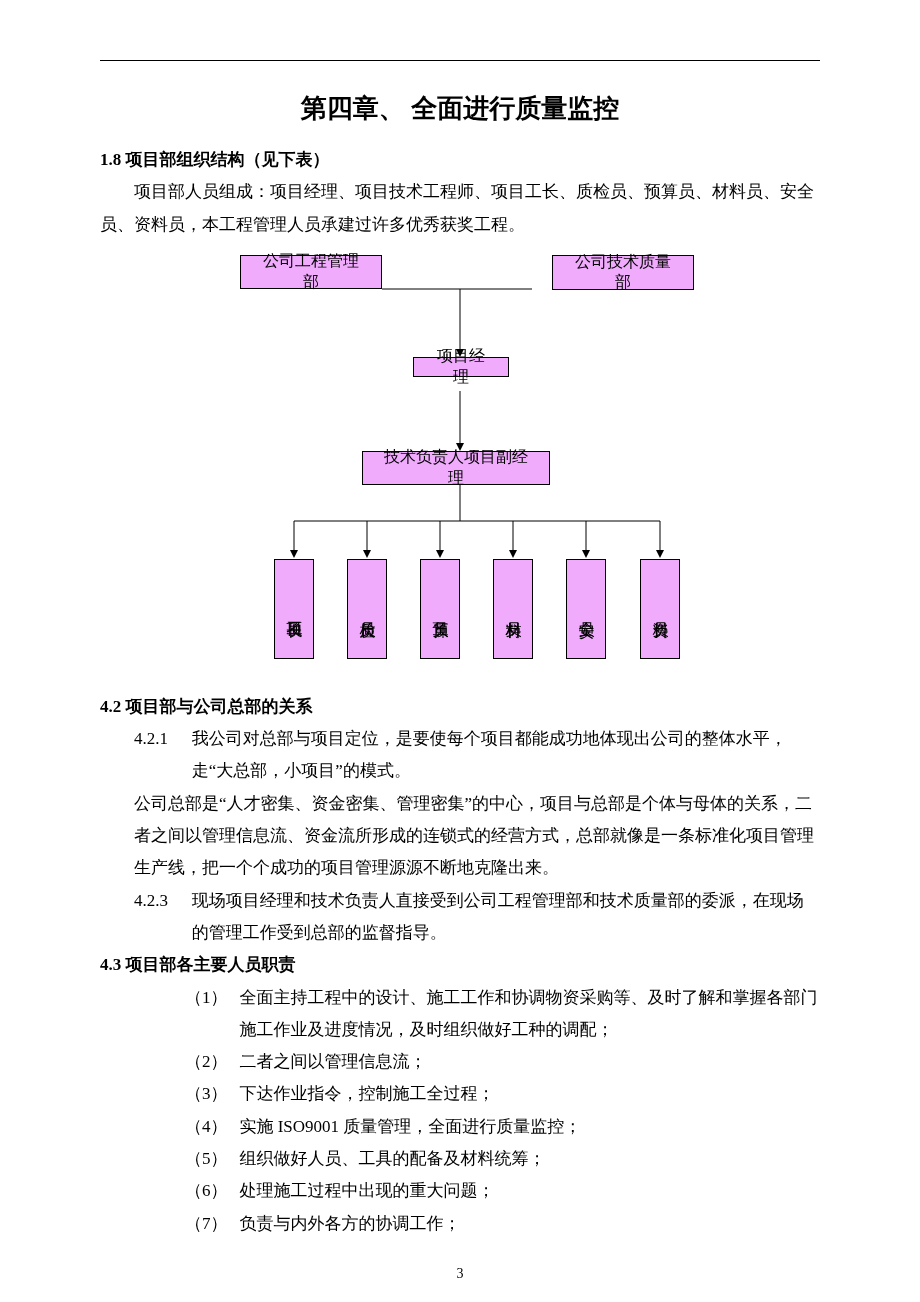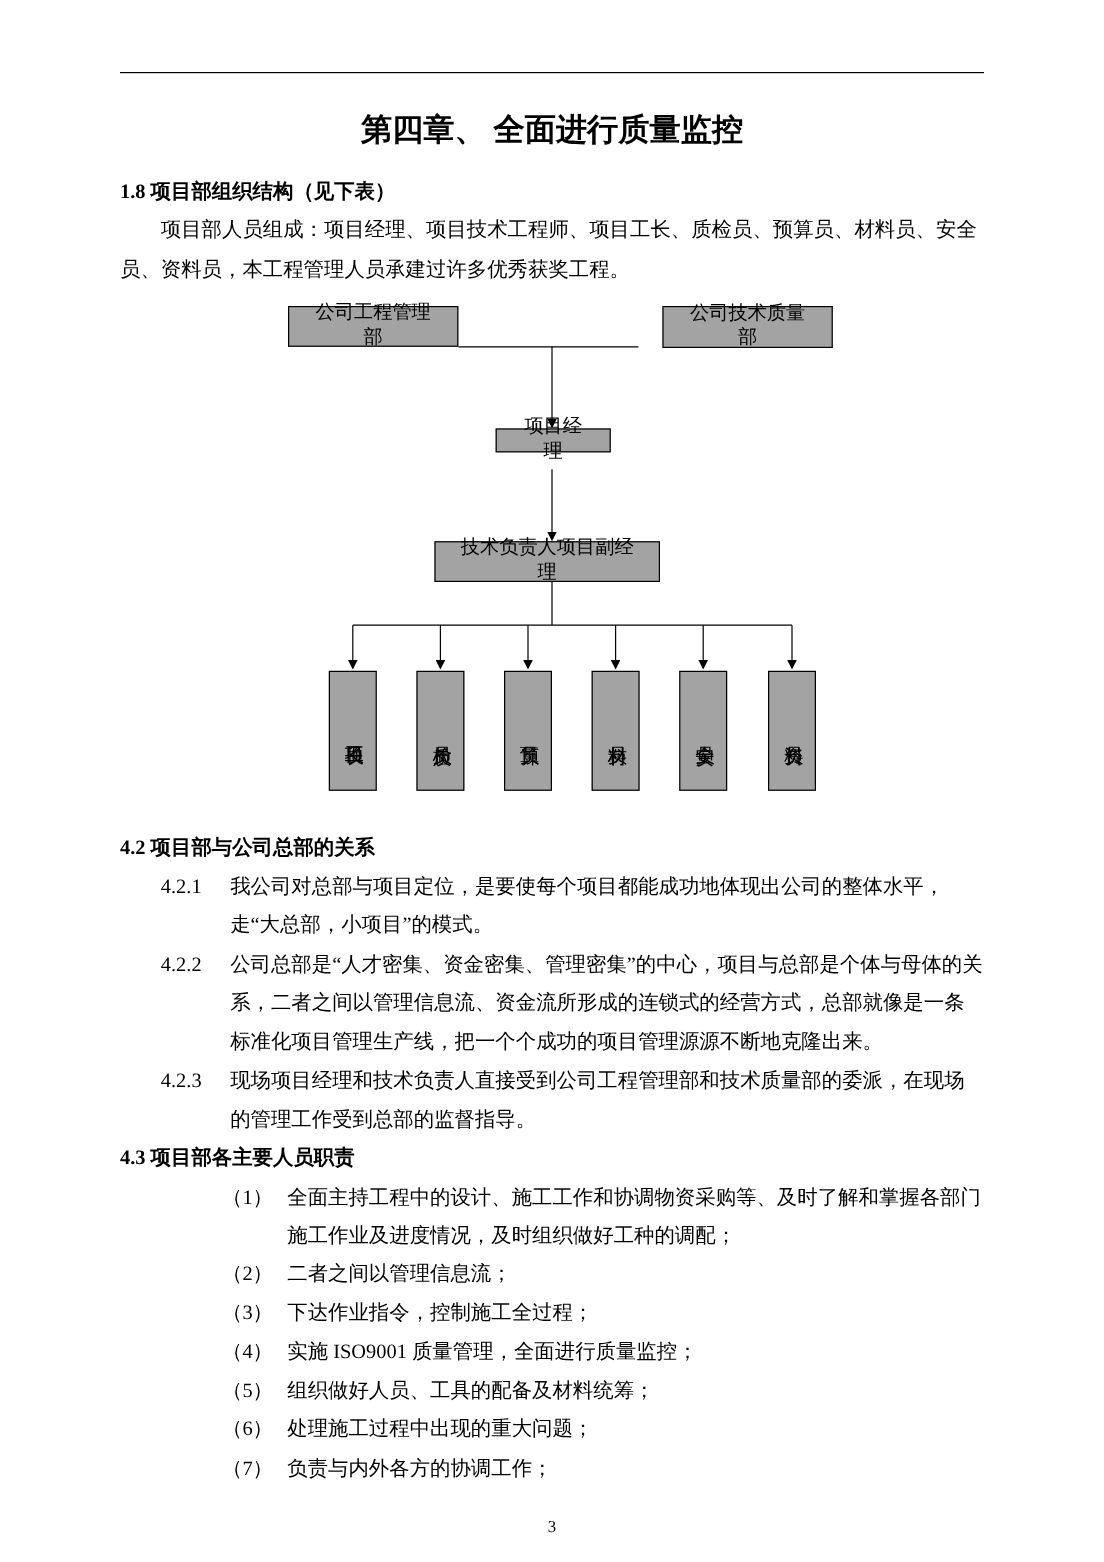--- a/index.html
+++ b/index.html
@@ -48,21 +48,21 @@
   
   .chart {
     position: relative;
     width: 720px;
     height: 420px;
     margin: 10px auto 20px auto;
   }
   .box {
     position:absolute;
     border:1px solid #000;
-    background:#a3a3a3;
+    background:#f0abfc;
     display:flex;
     align-items:center;
     justify-content:center;
     font-family:"SimSun","宋体",serif;
     font-size:16px;
     text-align:center;
     padding:6px 16px;
     box-sizing:border-box;
     line-height:1.3;
   }
@@ -125,21 +125,20 @@
   </div>
 
   <div class="sect">
     <div class="bold">4.2 项目部与公司总部的关系</div>
 
     <div class="item">
       <div class="num">4.2.1</div>
       <div class="txt">我公司对总部与项目定位，是要使每个项目都能成功地体现出公司的整体水平，走“大总部，小项目”的模式。</div>
     </div>
     <div class="item">
-      <div class="num">4.2.2</div>
       <div class="txt">公司总部是“人才密集、资金密集、管理密集”的中心，项目与总部是个体与母体的关系，二者之间以管理信息流、资金流所形成的连锁式的经营方式，总部就像是一条标准化项目管理生产线，把一个个成功的项目管理源源不断地克隆出来。</div>
     </div>
     <div class="item">
       <div class="num">4.2.3</div>
       <div class="txt">现场项目经理和技术负责人直接受到公司工程管理部和技术质量部的委派，在现场的管理工作受到总部的监督指导。</div>
     </div>
 
     <div class="bold">4.3 项目部各主要人员职责</div>
 
     <div class="list">

